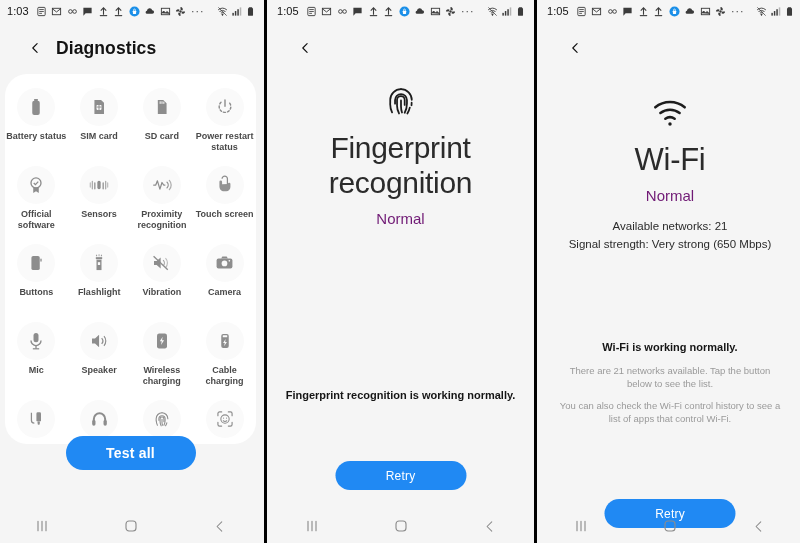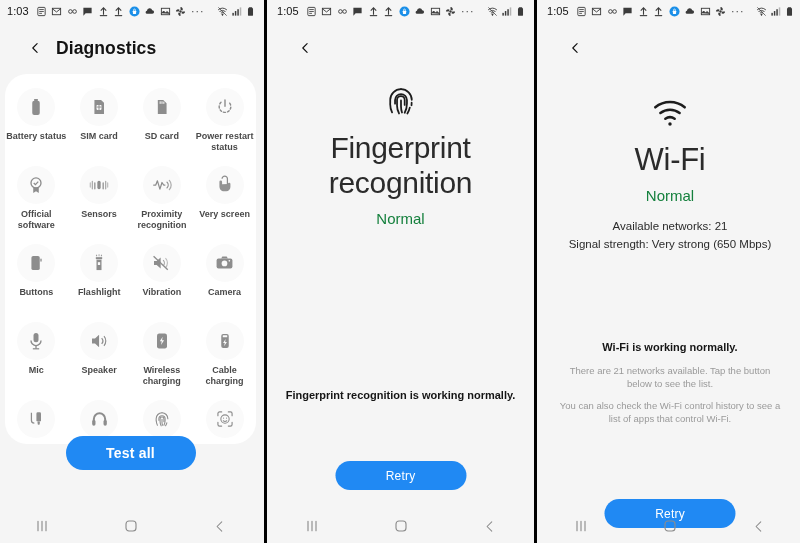--- a/index.html
+++ b/index.html
@@ -133,21 +133,21 @@
     line-height:35px;
     font-weight:400;
     color:#2b2b2b;
     text-align:center;
     letter-spacing:-.3px;
     padding:0 12px;
   }
   .hero-status {
     margin-top:10px;
     font-size:15px;
-    color:#15803d;
+    color:#701a75;
     font-weight:400;
   }
   .hero-detail {
     margin-top:14px;
     font-size:11.5px;
     line-height:16px;
     color:#2b2b2b;
     text-align:center;
     padding:0 10px;
   }
@@ -373,21 +373,21 @@
           <div class="tile-label">Proximity recognition</div>
         </div>
 
         <div class="tile">
           <div class="tile-circle">
               <svg width="20" height="20" viewBox="0 0 24 24" fill="none" stroke="currentColor" stroke-width="1.5">
                 <path d="M8.5 4.5a3.2 3.2 0 016.4 0v7"></path>
                 <path d="M8.5 11V8.2a1.6 1.6 0 00-3.2 0v5.3c0 3.6 2.4 6 5.6 6h2.6a5 5 0 005-5v-3.6a1.5 1.5 0 00-3 0" fill="currentColor" stroke="none" opacity=".95"></path>
               </svg>
             </div>
-          <div class="tile-label">Very screen</div>
+          <div class="tile-label">Touch screen</div>
         </div>
 
         <div class="tile">
           <div class="tile-circle">
               <svg width="20" height="20" viewBox="0 0 24 24" fill="currentColor">
                 <rect x="6.5" y="3.5" width="10" height="17" rx="2.2"></rect>
                 <rect x="17.2" y="6.5" width="1.6" height="4" rx=".8"></rect>
               </svg>
             </div>
           <div class="tile-label">Buttons</div>

